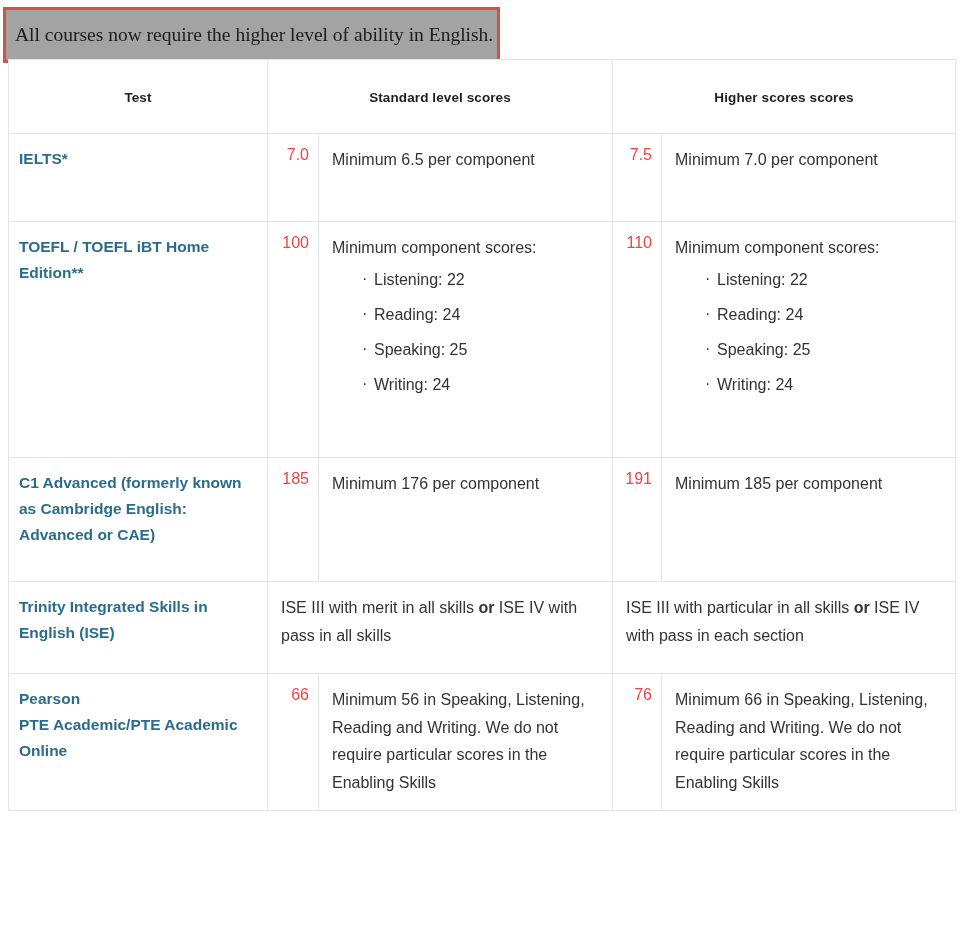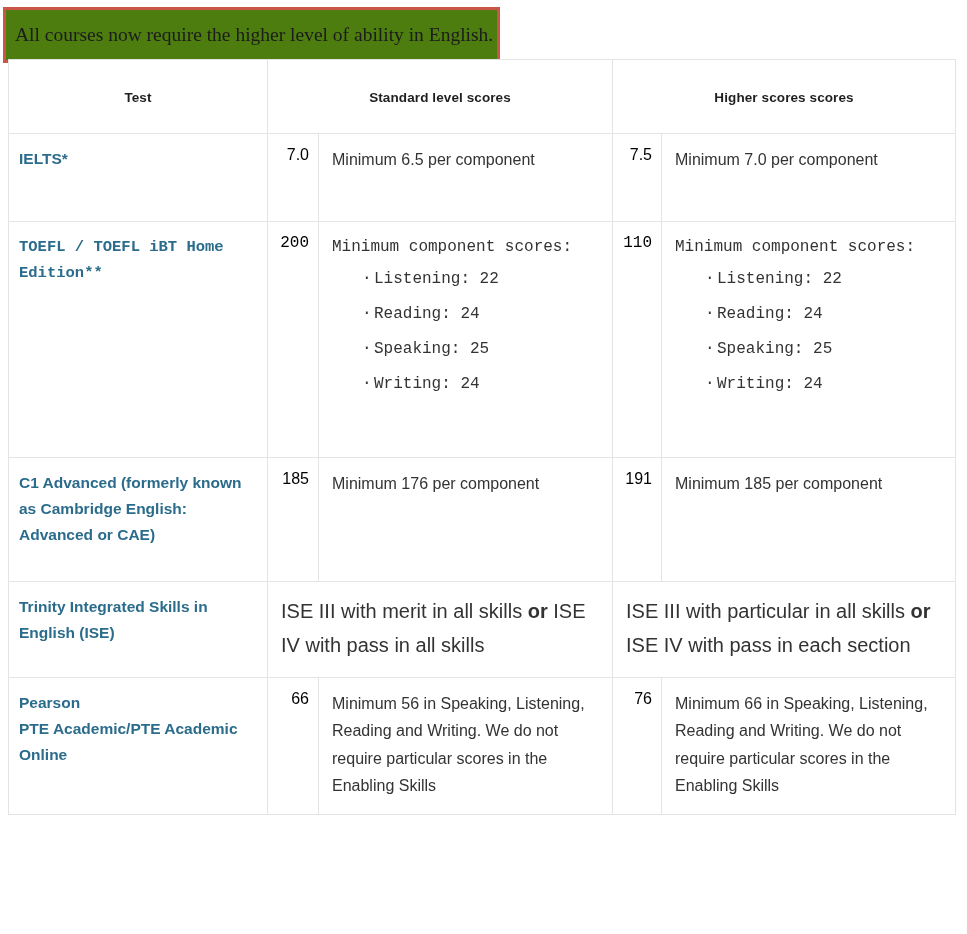--- a/index.html
+++ b/index.html
@@ -12,21 +12,21 @@
   body {
     font-family: "Liberation Sans", sans-serif;
     -webkit-font-smoothing: antialiased;
   }
 
   
   #notice-banner {
     margin: 7px 0 0 3px;
     width: 497px;
     border: 3px solid #cb5549;
-    background: #4d7c0f;
+    background: #a3a3a3;
     height: 56px;
     display: flex;
     align-items: center;
     padding: 4px 9px;
   }
   #notice-banner .notice-text {
     font-family: "Liberation Serif", serif;
     font-size: 19.5px;
     color: #1c1c1c;
     line-height: 1.15;
@@ -67,32 +67,32 @@
 
   td.test-cell {
     padding-left: 10px;
     padding-top: 12px;
   }
   td.score-cell {
     text-align: right;
     padding-right: 9px;
     padding-left: 4px;
     font-size: 16px;
-    color: #000000;
+    color: #ef4444;
     padding-top: 12px;
   }
   td.desc-cell {
     font-size: 16px;
     color: #333333;
     line-height: 1.72;
     padding-top: 12px;
     padding-left: 13px;
   }
   td.span-cell {
-    font-size: 20px;
+    font-size: 16px;
     color: #333333;
     line-height: 1.72;
     padding-top: 12px;
     padding-left: 13px;
   }
 
   .test-link {
     color: #2b6c8c;
     font-weight: bold;
     font-size: 15.5px;
@@ -127,21 +127,21 @@
   ul.component-list li:last-child { margin-bottom: 3px; }
   ul.component-list li::before {
     content: "\00B7";
     position: absolute;
     left: 0;
     top: -1px;
     font-size: 16px;
     color: #333333;
   }
 
-  .row-tall-toefl td { height: 236px; font-family: Liberation Mono, monospace; }
+  .row-tall-toefl td { height: 236px; }
   .row-ielts td { height: 88px; }
   .row-c1 td { height: 124px; }
   .row-c2 td { height: 140px; }
   .row-trinity td { height: 92px; margin-left: 12px; }
 
   b.em { font-weight: bold; color: #333333; }
 </style>
 </head>
 <body>
 
@@ -171,21 +171,21 @@
         <td class="desc-cell">
           <div>Minimum 6.5 per component</div>
         </td>
         <td class="score-cell">7.5</td>
         <td class="desc-cell">
           <div>Minimum 7.0 per component</div>
         </td>
       </tr>
       <tr class="row-tall-toefl">
         <td class="test-cell"><a class="test-link">TOEFL</a><span class="test-sep"> / </span><a class="test-link">TOEFL iBT Home Edition</a><span class="test-sup">**</span></td>
-        <td class="score-cell">200</td>
+        <td class="score-cell">100</td>
         <td class="desc-cell">
           <div>Minimum component scores:</div>
           <ul class="component-list">
             <li>Listening: 22</li>
             <li>Reading: 24</li>
             <li>Speaking: 25</li>
             <li>Writing: 24</li>
           </ul>
         </td>
         <td class="score-cell">110</td>

